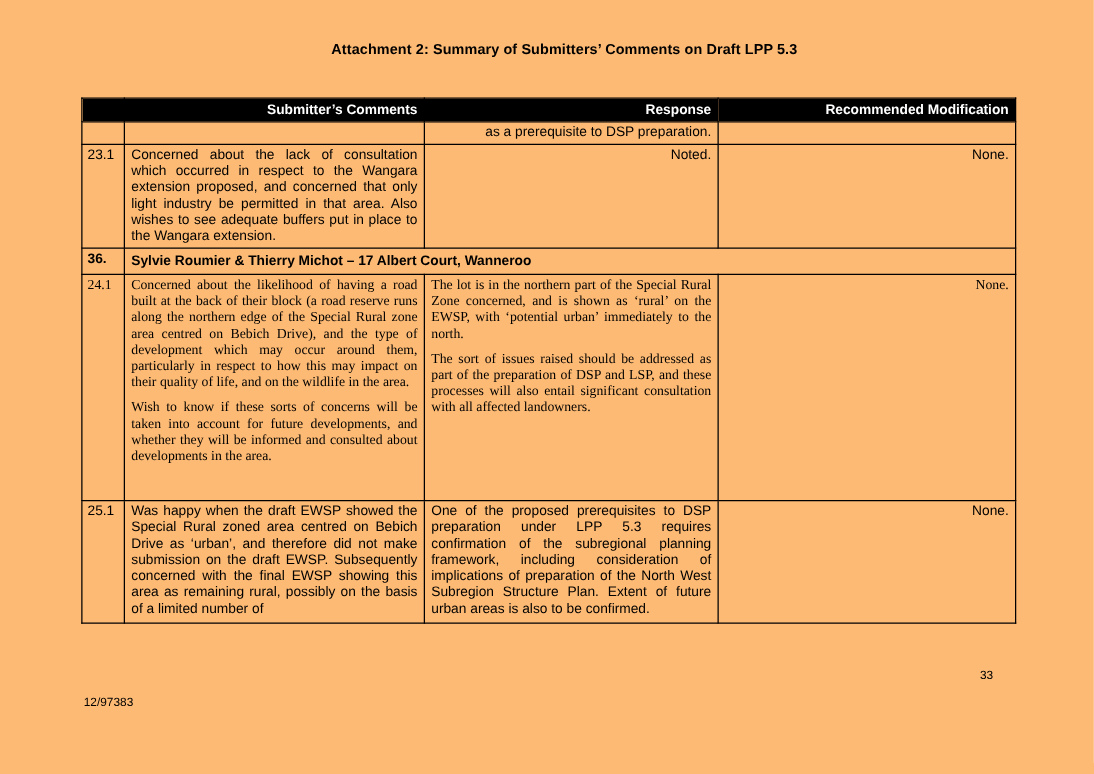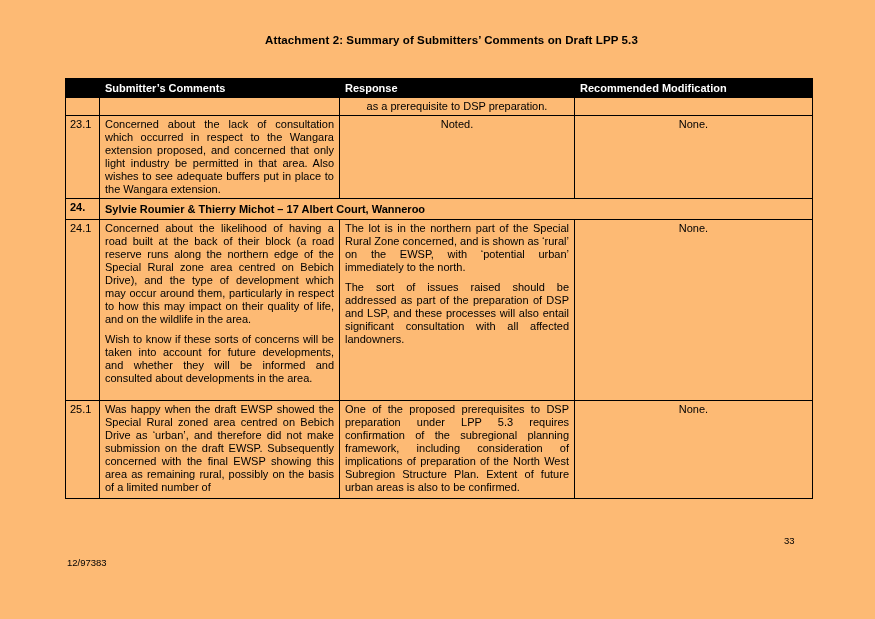--- a/index.html
+++ b/index.html
@@ -40,40 +40,40 @@
   th, td {
     border: 1px solid #000;
     vertical-align: top;
     padding: 2px 5px 2px 5px;
     overflow: hidden;
   }
   th {
     background: #000;
     color: #fff;
     font-weight: bold;
-    text-align: left;
+    text-align: right;
     font-size: 11px;
     border-color: #000;
     padding-top: 3px;
   }
   tr.h-head   { height: 17px; }
   tr.h-cont   { height: 16px; }
   tr.h-merge  { height: 21px; }
   tr.h-231    { height: 80px; margin-top: 16px; }
-  tr.h-241    { height: 181px; }
+  tr.h-241    { height: 181px; font-family: Liberation Serif, serif; }
   tr.h-251    { height: 98px; }
   td.num { font-size: 11px; padding-left: 4px; }
   td.num.bold { font-weight: bold; }
   td.name { font-weight: bold; padding-top: 4px; }
   td.cell p {
     margin: 0 0 7px 0;
     text-align: justify;
   }
   td.cell p:last-child { margin-bottom: 0; }
-  td.cell p.plain { text-align: center; }
+  td.cell p.plain { text-align: right; }
   .footer-left {
     position: absolute;
     left: 67px; top: 557px;
     font-size: 9.5px;
   }
   .footer-right {
     position: absolute;
     left: 784px; top: 535px;
     font-size: 9.5px;
   }
@@ -119,21 +119,21 @@
         </td>
         <td class="cell">
           <p class="plain">Noted.</p>
         </td>
         <td class="cell">
           <p class="plain">None.</p>
         </td>
       </tr>
 
       <tr class="h-merge">
-        <td class="num bold">24.</td>
+        <td class="num bold">36.</td>
         <td class="name" colspan="3">Sylvie Roumier &amp; Thierry Michot – 17 Albert Court, Wanneroo</td>
       </tr>
 
       <tr class="h-241">
         <td class="num">24.1</td>
         <td class="cell">
           <p>Concerned about the likelihood of having a road built at the back of their block (a road reserve runs along the northern edge of the Special Rural zone area centred on Bebich Drive), and the type of development which may occur around them, particularly in respect to how this may impact on their quality of life, and on the wildlife in the area.</p>
           <p>Wish to know if these sorts of concerns will be taken into account for future developments, and whether they will be informed and consulted about developments in the area.</p>
         </td>
         <td class="cell">

